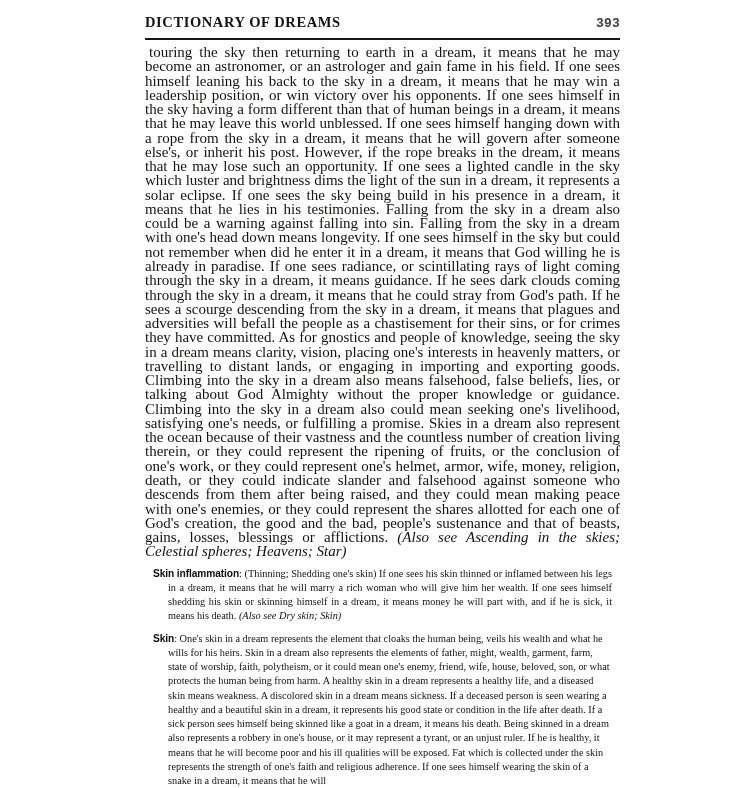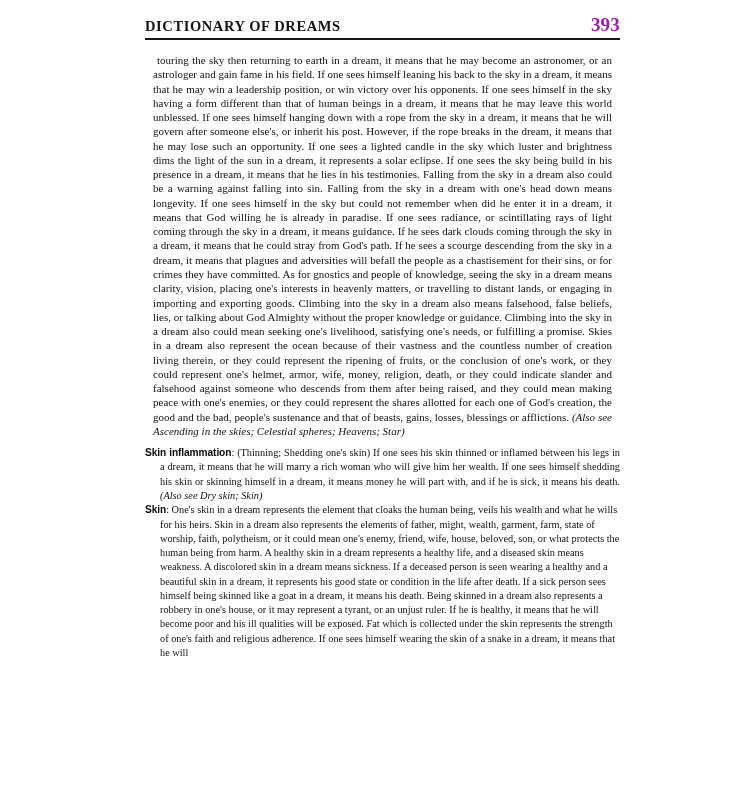--- a/index.html
+++ b/index.html
@@ -29,66 +29,66 @@
   }
   .header-title {
     font-family: "Liberation Serif", "DejaVu Serif", serif;
     font-size: 14.5px;
     font-weight: 700;
     letter-spacing: 0.6px;
     color: #15120f;
     white-space: nowrap;
   }
   .header-page {
-    font-family: Liberation Serif, serif;
-    font-size: 19px;
+    font-family: Liberation Mono, monospace;
+    font-size: 13px;
     font-weight: 700;
-    color: #a21caf;
+    color: #404040;
     letter-spacing: 0.2px;
   }
   .header-rule {
     position: absolute;
     left: 145px;
     top: 38px;
     width: 475px;
     height: 1.6px;
     background: #1a1713;
   }
 
   
   .column {
     position: absolute;
     left: 145px;
     top: 45px;
     width: 475px;
   }
 
   .para {
-    font-size: 11px;
+    font-size: 15px;
     line-height: 14.27px;
     text-align: justify;
     text-justify: inter-word;
     color: #141210;
-    margin: 8px;
+    margin: 0;
     -webkit-font-smoothing: none;
   }
 
   
   .para-continued {
     text-indent: 4px;
   }
 
   
   .entry {
     font-size: 10.3px;
     line-height: 14.27px;
     text-align: justify;
     text-justify: inter-word;
     color: #141210;
-    margin: 0;
+    margin: 8px;
     padding-left: 15px;
     text-indent: -15px;
   }
 
   .headword {
     font-family: "Liberation Sans", "DejaVu Sans", sans-serif;
     font-weight: 700;
     font-size: 10.2px;
     letter-spacing: -0.1px;
     color: #0d0b09;

